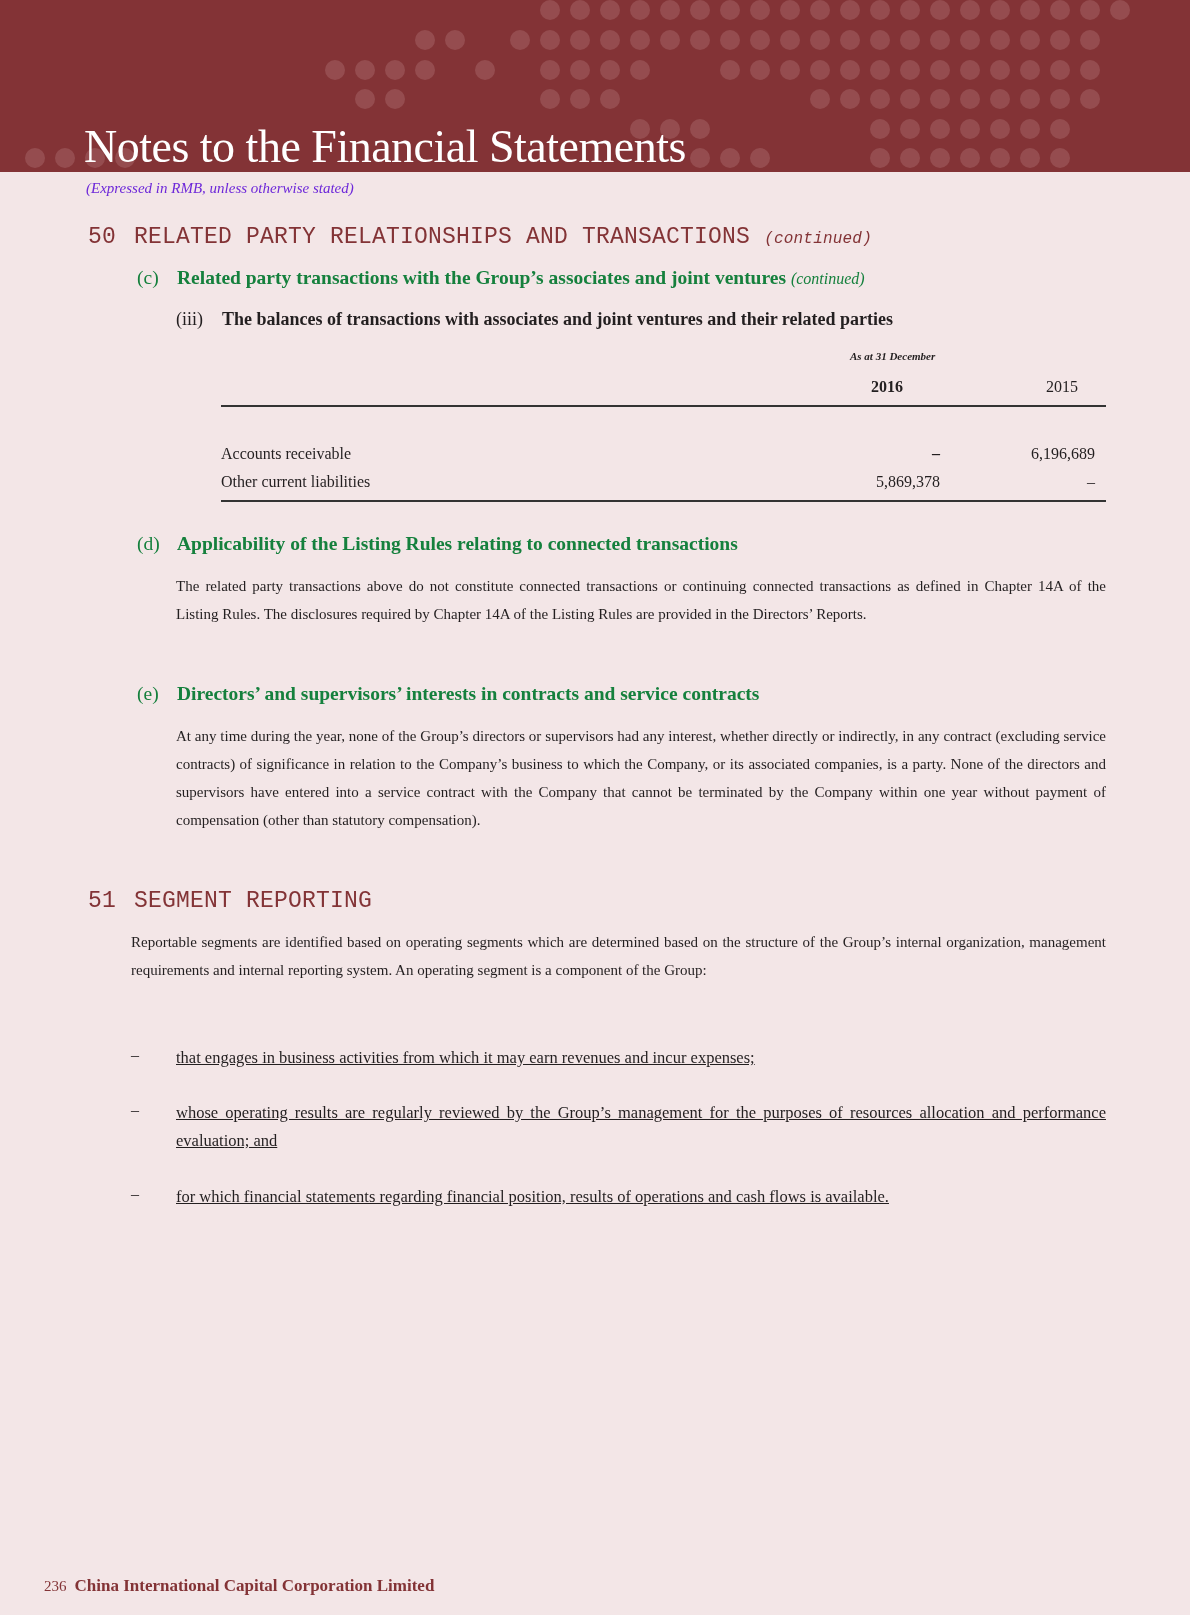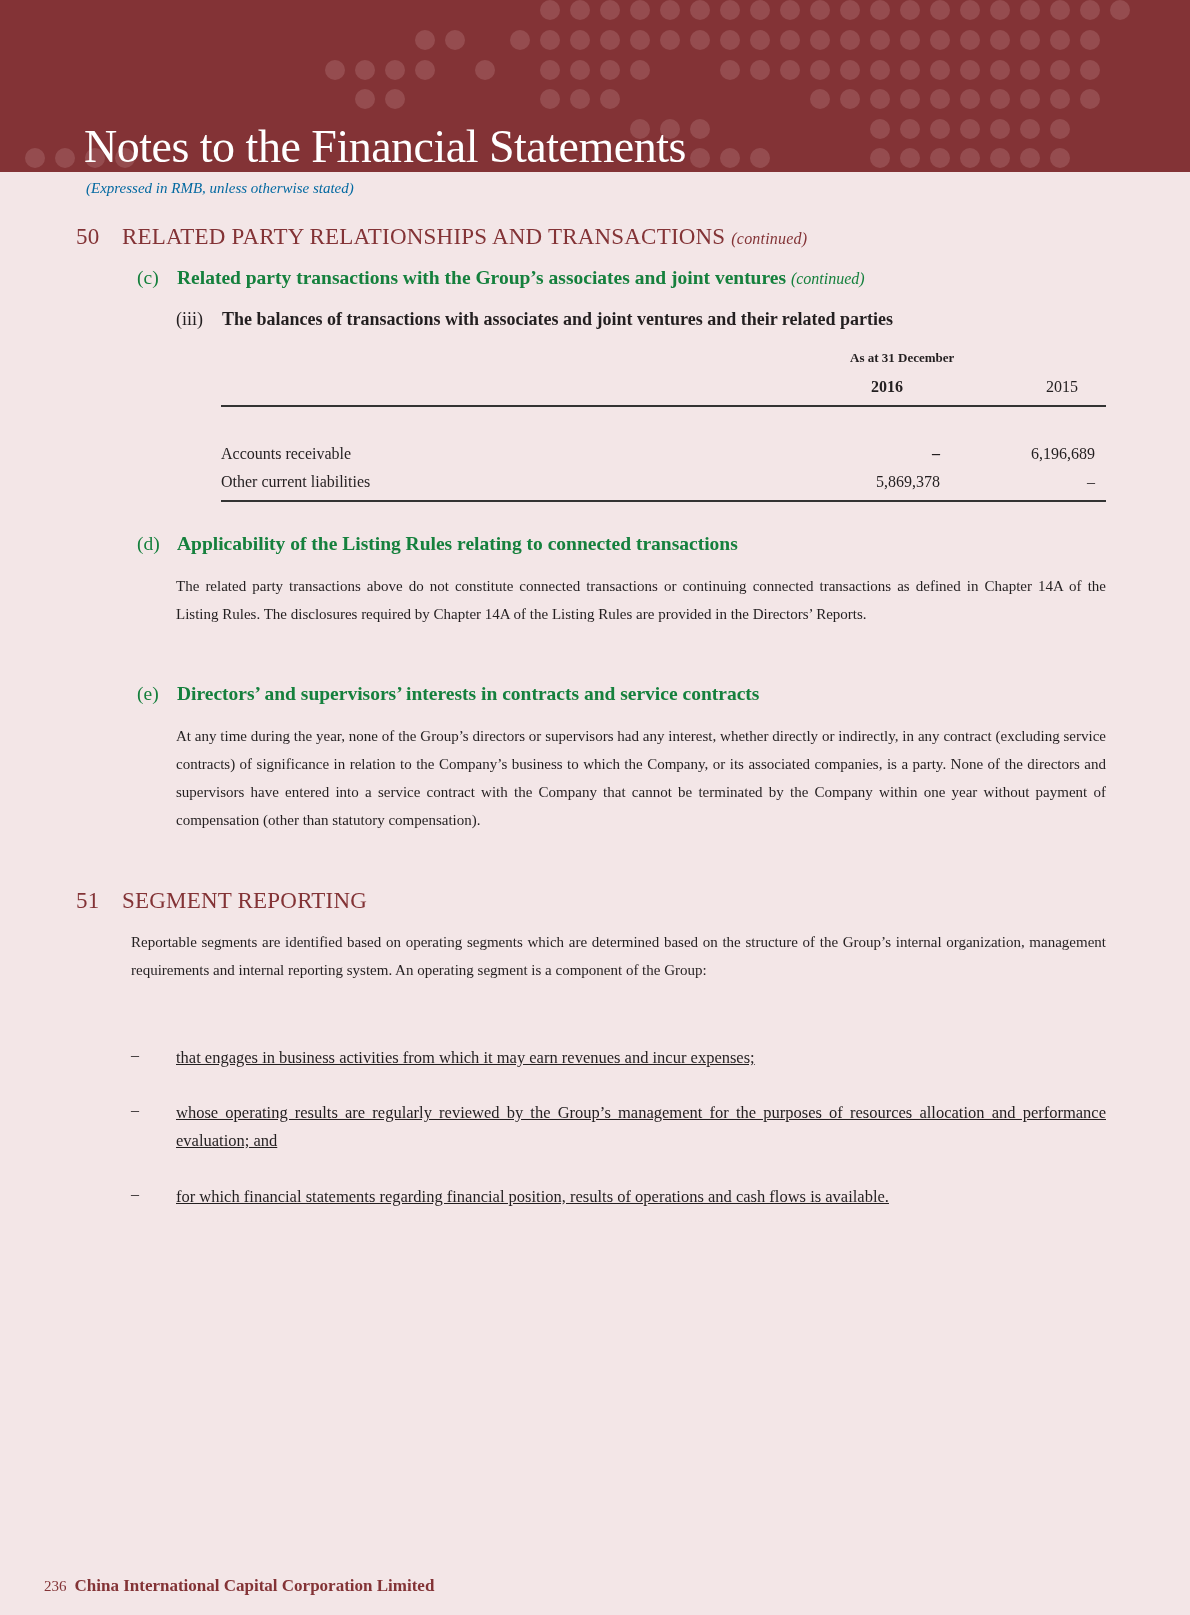--- a/index.html
+++ b/index.html
@@ -20,36 +20,36 @@
     .dots circle { fill: #9b5558; opacity: 0.75; }
     .banner-title {
       position: absolute; left: 84px; top: 106px;
       font-size: 46px; color: #ffffff; letter-spacing: -0.5px;
       line-height: 58px;
       font-family: "Liberation Serif", serif;
       margin-top: 12px;
     }
     .subtitle {
       position: absolute; left: 86px; top: 180px;
-      font-style: italic; font-size: 15px; color: #0369a1;
+      font-style: italic; font-size: 15px; color: #6d28d9;
     }
     .sec-head {
-      position: absolute; left: 76px;
-      color: #833336; font-size: 23px; letter-spacing: 0.2px;
+      position: absolute; left: 88px;
+      color: #833336; font-size: 23px; letter-spacing: 0.2px; font-family: Liberation Mono, monospace;
     }
     .sec-head .num { display: inline-block; width: 46px; }
     .sec-head .cont { font-style: italic; font-size: 16px; color: #833336; }
     .sub-head {
       position: absolute; left: 137px; font-size: 19.5px; font-weight: bold; color: #15803d;
     }
     .sub-head .lbl { display: inline-block; width: 40px; font-weight: normal; }
     .sub-head .cont { font-style: italic; font-weight: normal; font-size: 16px; }
     .subsub-head { position: absolute; left: 176px; font-size: 18px; font-weight: bold; }
     .subsub-head .lbl { display: inline-block; width: 46px; font-weight: normal; }
-    .tbl-h1 { position: absolute; left: 850px; top: 350px; font-size: 13px; font-weight: bold; }
+    .tbl-h1 { position: absolute; left: 850px; top: 350px; font-size: 11px; font-weight: bold; font-style: italic; }
     .tbl-y { position: absolute; top: 378px; font-size: 16px; }
     .rule { position: absolute; left: 221px; width: 885px; height: 2px; background: #333; }
     .row { position: absolute; left: 221px; font-size: 16px; }
     .val { position: absolute; font-size: 16px; text-align: right; width: 150px; }
     .para {
       position: absolute; left: 176px; width: 930px;
       font-size: 15px; line-height: 28px; text-align: justify;
     }
     .para51 { left: 131px; width: 975px; }
     .bullet-dash { position: absolute; left: 131px; font-size: 16px; }

